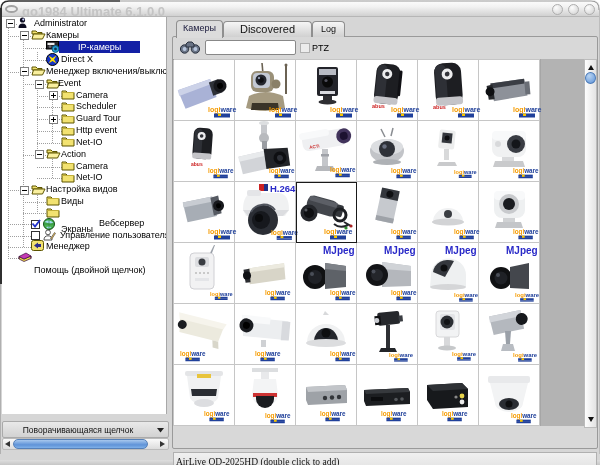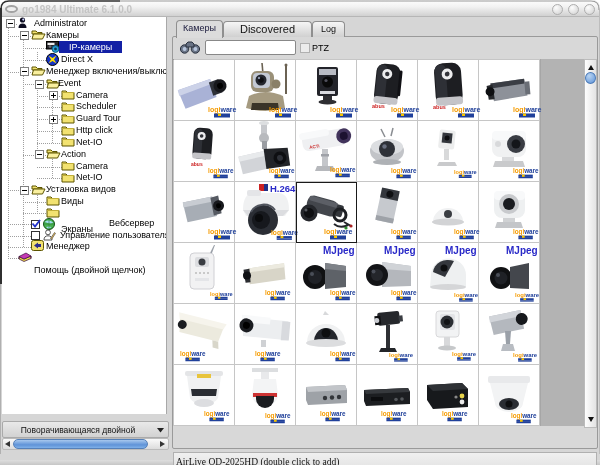--- a/index.html
+++ b/index.html
@@ -11,21 +11,21 @@
 .expbox{position:absolute;width:7px;height:7px;background:#fff;border:1px solid #7f7f7f;}
 .expbox i{display:block;position:absolute;}
 .expbox .h{position:absolute;left:1px;top:3px;width:5px;height:1px;background:#000;}
 .expbox .v{position:absolute;left:3px;top:1px;width:1px;height:5px;background:#000;}
 .trow{position:absolute;height:12px;line-height:12px;font-size:9px;white-space:nowrap;color:#000;}
 </style></head><body>
 <div id="win">
 
 <div class="abs" style="left:0;top:0;width:600px;height:17px;background:linear-gradient(#fefefe,#f2f2f2 40%,#cdcdcd);border-radius:8px 8px 0 0;"></div>
 <div class="abs" style="left:5px;top:5px;width:9px;height:4px;border:2px solid #a2a2a2;border-radius:50%;background:#eee;"></div>
-<div class="abs" style="left:22px;top:3.5px;font-size:10px;font-weight:bold;color:#c4c4c4;letter-spacing:0px;text-align:right;">go1984 Ultimate 6.1.0.0</div>
+<div class="abs" style="left:22px;top:3.5px;font-size:13px;font-weight:bold;color:#c4c4c4;letter-spacing:0px;text-align:right;">go1984 Ultimate 6.1.0.0</div>
 <div class="abs" style="left:552px;top:4px;width:9px;height:9px;border-radius:50%;background:radial-gradient(circle at 35% 30%,#fdfdfd,#d0d0d0);border:1px solid #adadad;"></div>
 <div class="abs" style="left:568px;top:4px;width:9px;height:9px;border-radius:50%;background:radial-gradient(circle at 35% 30%,#fdfdfd,#d0d0d0);border:1px solid #adadad;"></div>
 <div class="abs" style="left:584px;top:4px;width:9px;height:9px;border-radius:50%;background:radial-gradient(circle at 35% 30%,#fdfdfd,#d0d0d0);border:1px solid #adadad;"></div>
 <div class="abs" style="left:2px;top:17px;width:164px;height:397px;background:#fff;border-right:1px solid #a8a8a8;overflow:hidden;">
       <div class="dot-v" style="left:6px;top:11px;height:229.5px;"></div>
       <div class="dot-v" style="left:20.5px;top:23px;height:206.5px;"></div>
       <div class="dot-v" style="left:35px;top:35px;height:7.5px;"></div>
       <div class="dot-v" style="left:35px;top:71px;height:66.5px;"></div>
       <div class="dot-v" style="left:49.5px;top:83px;height:42.5px;"></div>
       <div class="dot-v" style="left:49.5px;top:142px;height:19px;"></div>
@@ -50,21 +50,21 @@
       </svg>
       <div class="trow" style="left:44px;top:11.5px;">Камеры</div>
       <div class="dot-h" style="left:20.5px;top:30.5px;width:25.5px;"></div>
       <svg class="abs" style="left:44px;top:24px" width="14" height="12" viewBox="0 0 14 12">
         <rect x="0.5" y="0.5" width="12" height="7.5" fill="#26262a" stroke="#000"></rect>
         <rect x="1.5" y="1.8" width="7" height="2.2" fill="#ececec"></rect>
         <circle cx="4" cy="5.6" r="1.4" fill="#6a6a72"></circle>
         <circle cx="9.5" cy="8" r="3.4" fill="#29a3d8" stroke="#0b5a80"></circle>
         <circle cx="9.5" cy="8" r="1.4" fill="#0b3550"></circle>
       </svg>
-      <div class="trow" style="left:57px;top:23.5px;background:#1320a5;color:#fff;padding:0 10px;">IP-камеры</div>
+      <div class="trow" style="left:57px;top:23.5px;background:#1320a5;color:#fff;padding:0 19px;">IP-камеры</div>
       <div class="dot-h" style="left:20.5px;top:42.5px;width:25.5px;"></div>
       <svg class="abs" style="left:44px;top:36px" width="13" height="13" viewBox="0 0 13 13">
         <circle cx="6.5" cy="6.5" r="6" fill="#1533c8" stroke="#000"></circle>
         <path d="M2.5 2.5 L6.5 5 L10.5 2.5 L8 6.5 L10.5 10.5 L6.5 8 L2.5 10.5 L5 6.5 Z" fill="#ffe000"></path>
       </svg>
       <div class="trow" style="left:59px;top:35.5px;">Direct X</div>
       <div class="dot-h" style="left:6px;top:54.5px;width:25px;"></div>
       <div class="expbox" style="left:18px;top:50px;">
         <i class="h" style="position:absolute;left:1px;top:3px;width:5px;height:1px;background:#000"></i>
       </div>
@@ -106,21 +106,21 @@
       <svg class="abs" style="left:59px;top:96px" width="14" height="11" viewBox="0 0 14 11">
         <path d="M1 2 L5 2 L6.5 3.5 L13 3.5 L13 10 L1 10 Z" fill="#f2e270" stroke="#5c5400" stroke-width="1"></path>
         <path d="M1 3.5 L13 3.5" stroke="#c0ae3a" stroke-width="1"></path>
       </svg>
       <div class="trow" style="left:74px;top:95px;">Guard Tour</div>
       <div class="dot-h" style="left:35px;top:114px;width:26px;"></div>
       <svg class="abs" style="left:59px;top:108px" width="14" height="11" viewBox="0 0 14 11">
         <path d="M1 2 L5 2 L6.5 3.5 L13 3.5 L13 10 L1 10 Z" fill="#f2e270" stroke="#5c5400" stroke-width="1"></path>
         <path d="M1 3.5 L13 3.5" stroke="#c0ae3a" stroke-width="1"></path>
       </svg>
-      <div class="trow" style="left:74px;top:107px;">Http click</div>
+      <div class="trow" style="left:74px;top:107px;">Http event</div>
       <div class="dot-h" style="left:35px;top:125.5px;width:26px;"></div>
       <svg class="abs" style="left:59px;top:119px" width="14" height="11" viewBox="0 0 14 11">
         <path d="M1 2 L5 2 L6.5 3.5 L13 3.5 L13 10 L1 10 Z" fill="#f2e270" stroke="#5c5400" stroke-width="1"></path>
         <path d="M1 3.5 L13 3.5" stroke="#c0ae3a" stroke-width="1"></path>
       </svg>
       <div class="trow" style="left:74px;top:118.5px;">Net-IO</div>
       <div class="dot-h" style="left:20.5px;top:137.5px;width:25.5px;"></div>
       <div class="expbox" style="left:32.5px;top:133px;">
         <i class="h" style="position:absolute;left:1px;top:3px;width:5px;height:1px;background:#000"></i>
       </div>
@@ -142,21 +142,21 @@
       </svg>
       <div class="trow" style="left:74px;top:154px;">Net-IO</div>
       <div class="dot-h" style="left:6px;top:173px;width:25px;"></div>
       <div class="expbox" style="left:18px;top:168.5px;">
         <i class="h" style="position:absolute;left:1px;top:3px;width:5px;height:1px;background:#000"></i>
       </div>
       <svg class="abs" style="left:29px;top:167px" width="15" height="11" viewBox="0 0 15 11">
         <path d="M1 2 L5 2 L6.5 3.5 L11 3.5 L11 5 L1 5 Z" fill="#f2e270" stroke="#5c5400" stroke-width="1"></path>
         <path d="M2.5 5 L14 5 L11.5 10 L1 10 Z" fill="#f9ef9e" stroke="#5c5400" stroke-width="1"></path>
       </svg>
-      <div class="trow" style="left:44px;top:166px;">Установка видов</div>
+      <div class="trow" style="left:44px;top:166px;">Настройка видов</div>
       <div class="dot-h" style="left:20.5px;top:184.5px;width:25.5px;"></div>
       <svg class="abs" style="left:44px;top:178px" width="14" height="11" viewBox="0 0 14 11">
         <path d="M1 2 L5 2 L6.5 3.5 L13 3.5 L13 10 L1 10 Z" fill="#f2e270" stroke="#5c5400" stroke-width="1"></path>
         <path d="M1 3.5 L13 3.5" stroke="#c0ae3a" stroke-width="1"></path>
       </svg>
       <div class="trow" style="left:59px;top:177.5px;">Виды</div>
       <div class="dot-h" style="left:20.5px;top:196px;width:25.5px;"></div>
       <svg class="abs" style="left:44px;top:190px" width="14" height="11" viewBox="0 0 14 11">
         <path d="M1 2 L5 2 L6.5 3.5 L13 3.5 L13 10 L1 10 Z" fill="#f2e270" stroke="#5c5400" stroke-width="1"></path>
         <path d="M1 3.5 L13 3.5" stroke="#c0ae3a" stroke-width="1"></path>
@@ -166,21 +166,21 @@
       <div class="abs" style="left:29px;top:203px;width:7px;height:7px;background:#fff;border:1px solid #333;"></div>
       <svg class="abs" style="left:29px;top:202px" width="10" height="10" viewBox="0 0 10 10">
         <path d="M1.5 4.5 L4 7.5 L9 1" fill="none" stroke="#2233cc" stroke-width="1.8"></path>
       </svg>
       <svg class="abs" style="left:41px;top:201px" width="12" height="12" viewBox="0 0 12 12">
         <circle cx="6" cy="6" r="5.5" fill="#47b14f" stroke="#114f16"></circle>
         <path d="M1.5 4 Q3.5 2 6 2.6 Q8.5 3.2 10.3 4.8 Q8 6 5.5 5.2 Q3 4.6 1.5 4 Z" fill="#9fd8f0"></path>
         <path d="M3 9 Q5.5 8 8.5 9 Q6.5 11 4.5 10.3 Z" fill="#9fd8f0"></path>
         <path d="M6 0.5 L6 11.5 M0.5 6 L11.5 6" stroke="#2a7a33" stroke-width="0.6"></path>
       </svg>
-      <div class="trow" style="left:68px;top:200px;padding-left:39px;">Вебсервер</div>
+      <div class="trow" style="left:58px;top:200px;padding-left:39px;">Вебсервер</div>
       <div class="dot-h" style="left:6px;top:218.5px;width:25px;"></div>
       <div class="abs" style="left:29px;top:214px;width:7px;height:7px;background:#fff;border:1px solid #333;"></div>
       <svg class="abs" style="left:41px;top:212px" width="13" height="12" viewBox="0 0 13 12">
         <circle cx="5" cy="3.4" r="2.4" fill="none" stroke="#555"></circle>
         <path d="M1 11 Q1 6.8 5 6.8 Q9 6.8 9 11 Z" fill="none" stroke="#555"></path>
         <path d="M7.5 9.5 L11.5 3.5 L12.5 4.3 L8.7 10.2 Z" fill="#e8b84c" stroke="#555" stroke-width="0.7"></path>
       </svg>
       <div class="trow" style="left:58px;top:211.5px;">Управление пользователям</div>
       <div class="dot-h" style="left:6px;top:229.5px;width:25px;"></div>
       <svg class="abs" style="left:29px;top:223px" width="13" height="11" viewBox="0 0 13 11">
@@ -190,21 +190,21 @@
       <div class="trow" style="left:44px;top:222.5px;">Менеджер</div>
       <div class="dot-h" style="left:6px;top:240.5px;width:12px;"></div>
       <svg class="abs" style="left:16px;top:234px" width="14" height="12" viewBox="0 0 14 12">
         <path d="M1 8 L6 10.5 L13 7.5 L13 5 L6 8 L1 5.5 Z" fill="#e8d44c" stroke="#3a0a3a" stroke-width="0.7"></path>
         <path d="M1 5.5 L6 8 L13 5 L8 2 Z" fill="#c43ab4" stroke="#3a0a3a" stroke-width="0.7"></path>
         <path d="M1 5.5 L1 8 M13 5 L13 7.5" stroke="#3a0a3a" stroke-width="0.7"></path>
       </svg>
       <div class="trow" style="left:32px;top:247px;">Помощь (двойной щелчок)</div>
     </div>
 <div class="abs" style="left:2px;top:421px;width:165px;height:15px;background:linear-gradient(#e9e9e9,#d2d2d2);border:1px solid #aaa;border-radius:2px;">
- <div class="abs" style="left:0;top:1px;width:150px;text-align:center;font-size:8.5px;color:#111;top:2.5px;">Поворачивающаяся двойной</div>
+ <div class="abs" style="left:0;top:1px;width:150px;text-align:center;font-size:8.5px;color:#111;top:2.5px;">Поворачивающаяся щелчок</div>
  <svg class="abs" style="left:154px;top:6px" width="8" height="5">
         <path d="M0 0 L7 0 L3.5 4.5 Z" fill="#222"></path>
       </svg>
 </div>
 <div class="abs" style="left:2px;top:438px;width:165px;height:10px;background:linear-gradient(#fafafa,#dcdcdc);border:1px solid #bbb;border-radius:2px;">
  <svg class="abs" style="left:2px;top:2px" width="6" height="6">
         <path d="M5 0 L0 3 L5 6 Z" fill="#333"></path>
       </svg>
  <div class="abs" style="left:10px;top:0px;width:133px;height:8px;border-radius:5px;background:linear-gradient(#a8c8ee,#5f93d8 60%,#7fb0e8);border:1px solid #5580b8;"></div>
  <svg class="abs" style="left:157px;top:2px" width="6" height="6">

